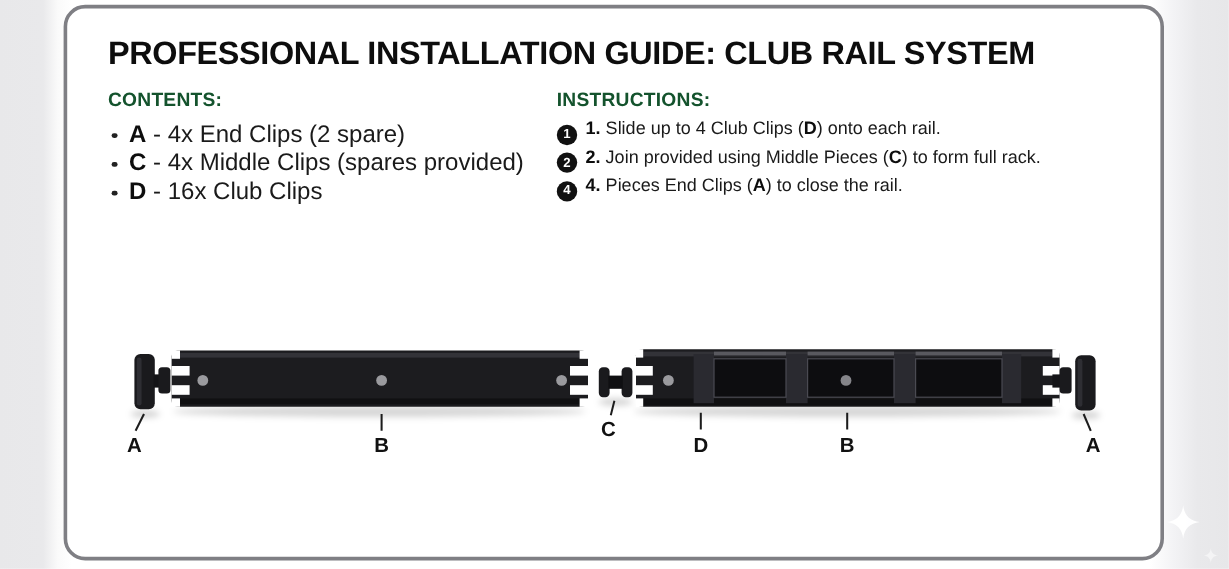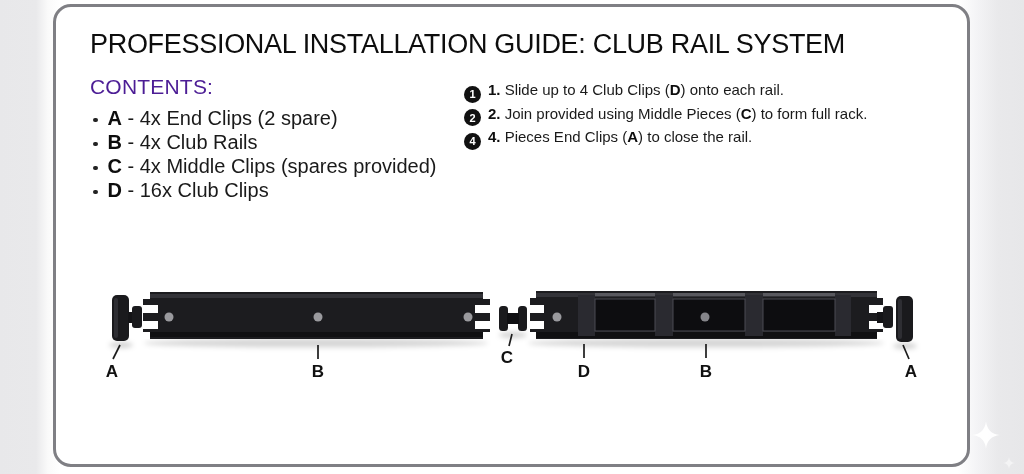--- a/index.html
+++ b/index.html
@@ -11,25 +11,25 @@
     background:linear-gradient(to right,
       #e8e8ea 0px, #e9e9eb 36px, #fafafa 48px, #ffffff 60px,
       #ffffff 958px, #f3f3f5 978px, #e9e9eb 998px, #e7e7e9 1024px);
   }
   .card {
     position:absolute; left:53px; top:4px; width:917px; height:463px;
     background:#ffffff; border:3px solid #7f7f84; border-radius:18px;
   }
   .title {
     position:absolute; left:90px; top:29px;
-    font-size:27px; font-weight:400; letter-spacing:-0.3px;
+    font-size:27px; font-weight:700; letter-spacing:-0.3px;
     color:#0d0d0d; white-space:nowrap;
   }
   .section-heading {
-    font-size:21px; font-weight:400; color:#4c1d95; letter-spacing:0.2px;
+    font-size:16px; font-weight:700; color:#14532d; letter-spacing:0.2px;
   }
   .contents { position:absolute; left:90px; top:75px; width:360px; }
   .contents .list { margin-top:7px; }
   .citem { line-height:24px; font-size:20px; white-space:nowrap; }
   .dot {
     display:inline-block; width:4.5px; height:4.5px; border-radius:50%;
     background:#222; vertical-align:3px; margin:0 10px 0 3px;
   }
   .instructions { position:absolute; left:464px; top:75px; width:500px; }
   .instructions .list { margin-top:4px; }
@@ -49,27 +49,27 @@
 <body>
 
 <div class="card"></div>
 
 <div class="title">PROFESSIONAL INSTALLATION GUIDE: CLUB RAIL SYSTEM</div>
 
 <div class="contents">
   <div class="section-heading">CONTENTS:</div>
   <div class="list">
     <div class="citem"><span class="dot"></span><b>A</b><span> - </span><span>4x End Clips (2 spare)</span></div>
-    <div class="citem"><span class="dot"></span><b>B</b><span> - </span><span>4x Club Rails</span></div>
     <div class="citem"><span class="dot"></span><b>C</b><span> - </span><span>4x Middle Clips (spares provided)</span></div>
     <div class="citem"><span class="dot"></span><b>D</b><span> - </span><span>16x Club Clips</span></div>
   </div>
 </div>
 
 <div class="instructions">
+  <div class="section-heading">INSTRUCTIONS:</div>
   <div class="list">
     <div class="step"><span class="badge">1</span><b>1.</b><span> Slide up to 4 Club Clips (</span><b>D</b><span>) onto each rail.</span></div>
     <div class="step"><span class="badge">2</span><b>2.</b><span> Join provided using Middle Pieces (</span><b>C</b><span>) to form full rack.</span></div>
     <div class="step"><span class="badge">4</span><b>4.</b><span> Pieces End Clips (</span><b>A</b><span>) to close the rail.</span></div>
   </div>
 </div>
 
 <svg class="diagram" viewBox="0 0 870 100" aria-hidden="true">
   <defs>
     <filter id="soft" x="-60%" y="-60%" width="220%" height="220%">

